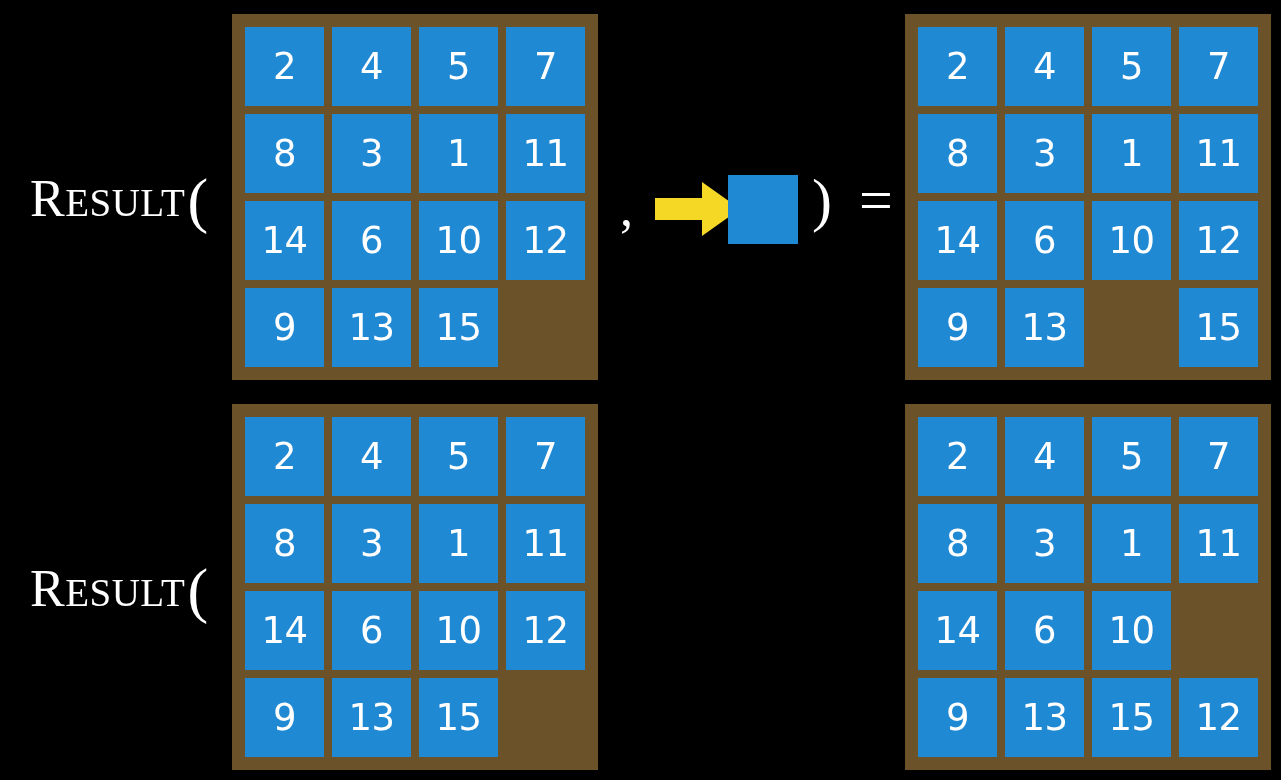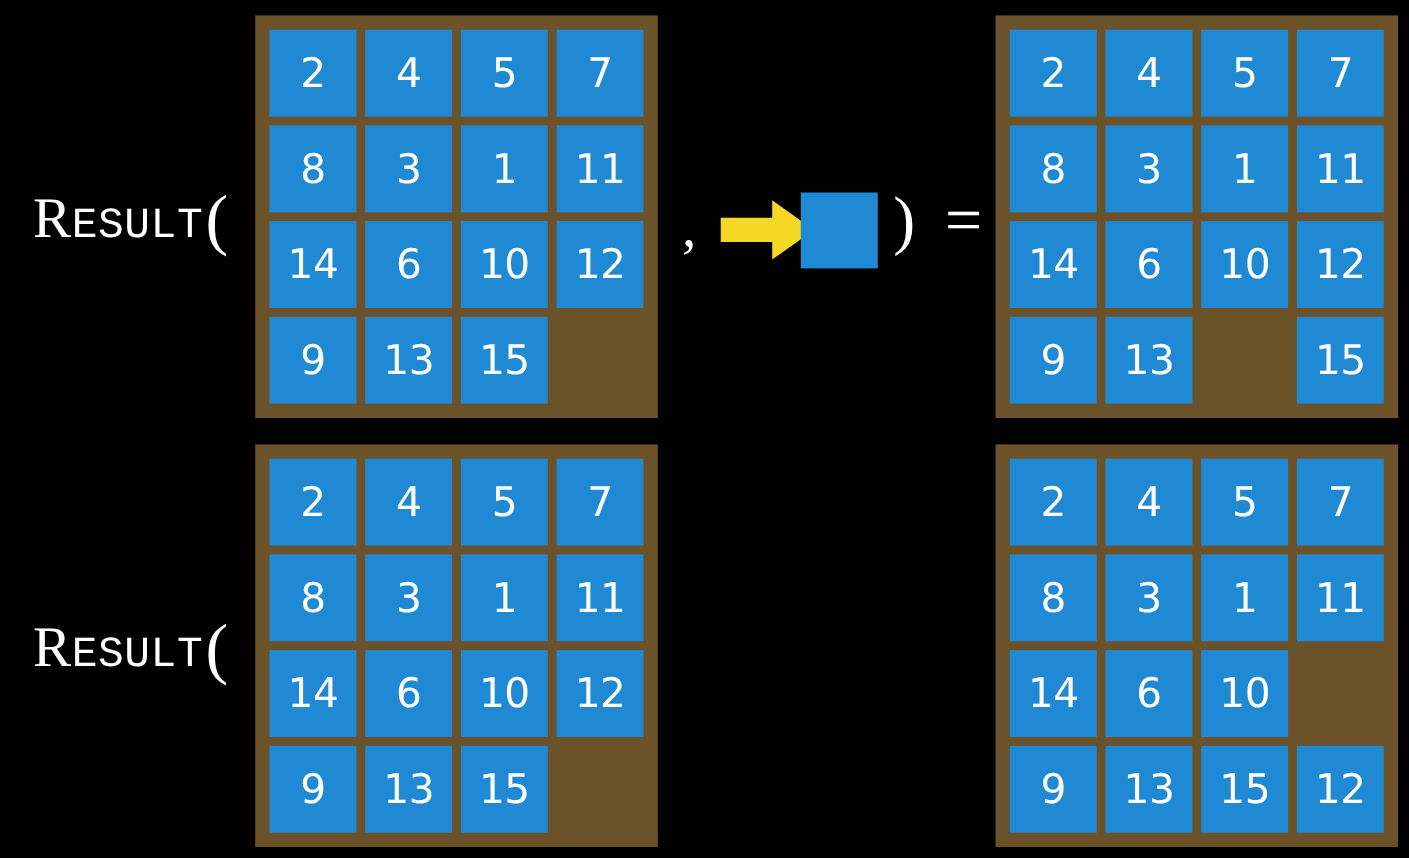--- a/index.html
+++ b/index.html
@@ -38,21 +38,20 @@
     display: flex;
     align-items: baseline;
     letter-spacing: 0.5px;
   }
   .result-label .cap {
     font-size: 52px;
   }
   .result-label .small {
     font-size: 39px;
     letter-spacing: 0.5px;
-    font-family: Liberation Mono, monospace;
   }
   .result-label .paren {
     font-size: 62px;
     margin-left: 2px;
     position: relative;
     top: 5px;
   }
 
   
   .board {

